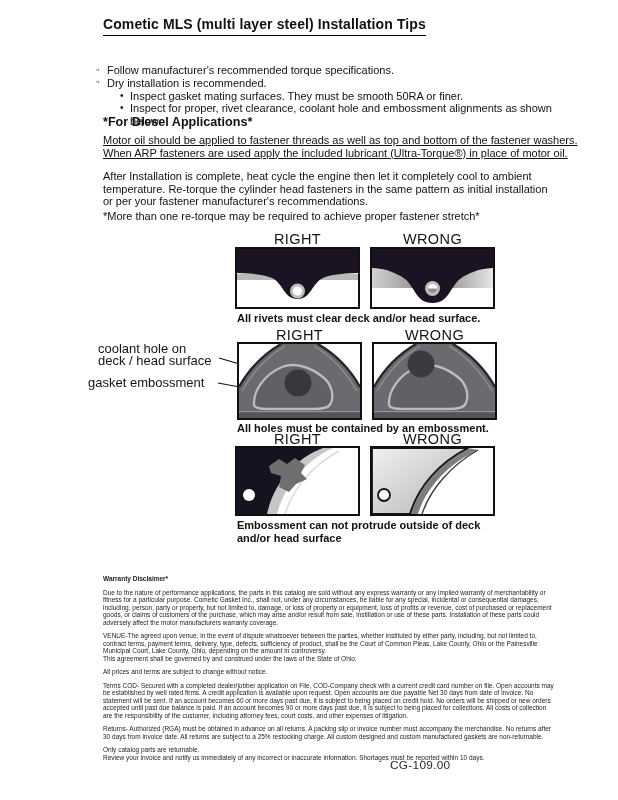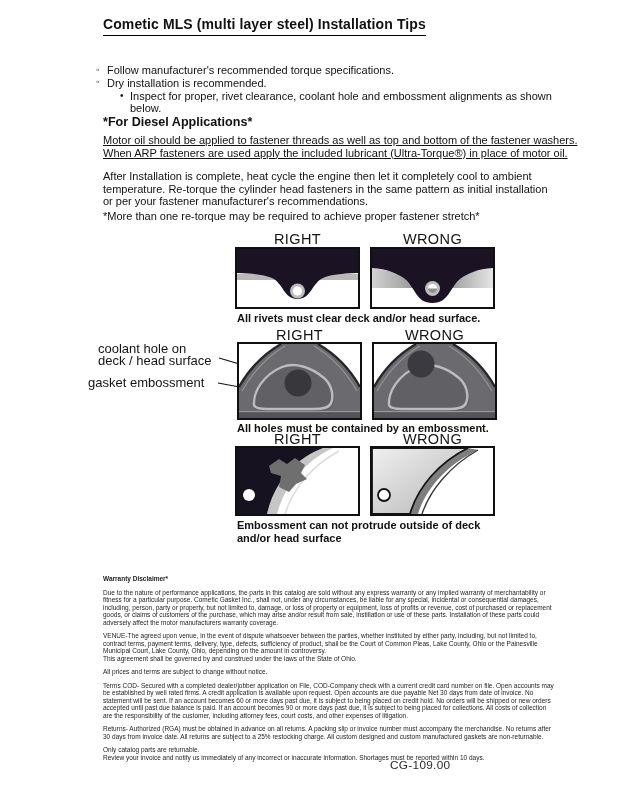--- a/index.html
+++ b/index.html
@@ -41,20 +41,21 @@
   .footer-code{left:390px;top:758px;font-size:11.8px;color:#2a2a2a;letter-spacing:.3px;}
 </style>
 </head>
 <body>
 
 <div class="abs doc-title">Cometic MLS (multi layer steel) Installation Tips</div>
 
 <div class="abs bullets">
   <div class="bullet">Follow manufacturer's recommended torque specifications.</div>
   <div class="bullet">Dry installation is recommended.</div>
+  <div class="subbullet">Inspect gasket mating surfaces.  They must be smooth 50RA or finer.</div>
   <div class="subbullet">Inspect for proper, rivet clearance, coolant hole and embossment alignments as shown below.</div>
 </div>
 
 <div class="abs diesel-heading">*For Diesel Applications*</div>
 <div class="abs bodypara para1">Motor oil should be applied to fastener threads as well as top and bottom of the fastener washers.
 When ARP fasteners are used apply the included lubricant (Ultra-Torque®) in place of motor oil.</div>
 <div class="abs bodypara para2">After Installation is complete, heat cycle the engine then let it completely cool to ambient
 temperature. Re-torque the cylinder head fasteners in the same pattern as initial installation
 or per your fastener manufacturer's recommendations.</div>
 <div class="abs bodypara retorque-note">*More than one re-torque may be required to achieve proper fastener stretch*</div>

